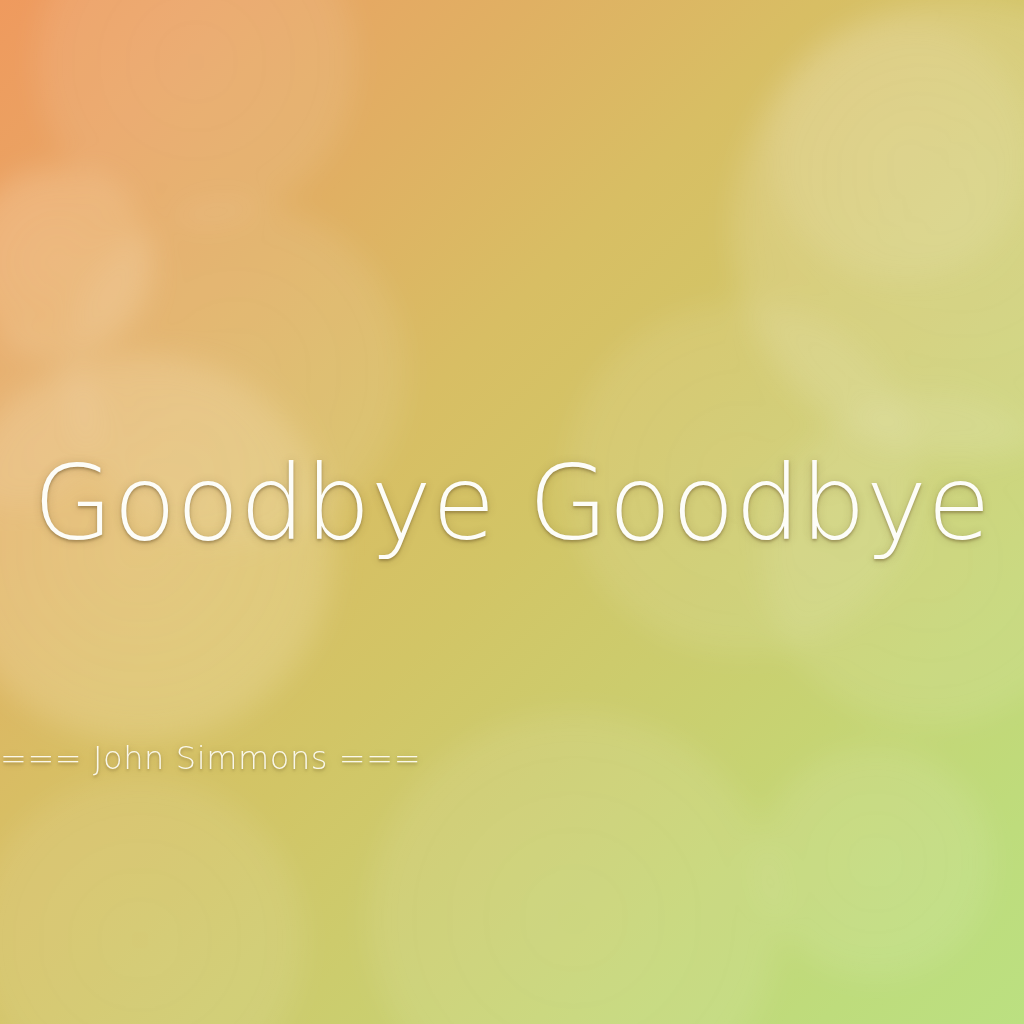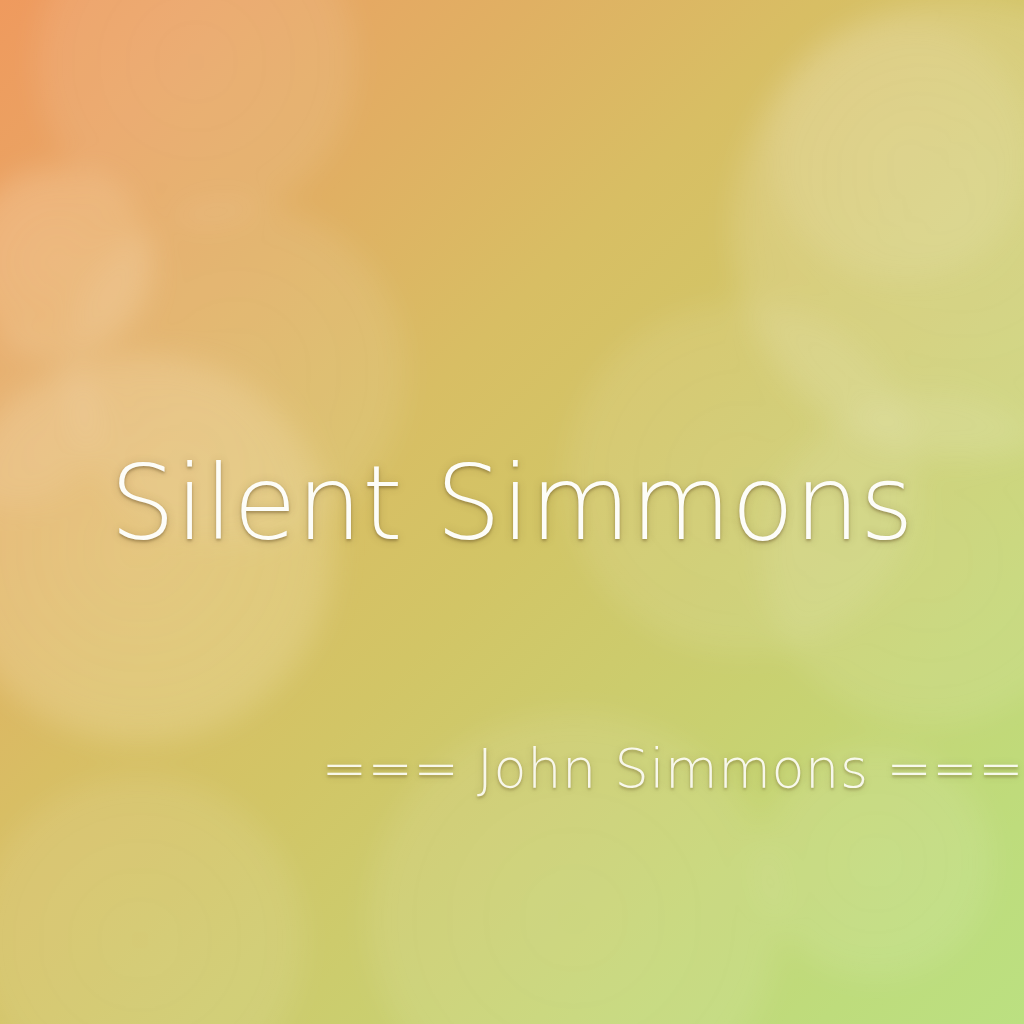--- a/index.html
+++ b/index.html
@@ -101,22 +101,22 @@
       0 2px 3px rgba(90,70,30,0.42),
       0 1px 10px rgba(90,70,30,0.22);
     white-space: nowrap;
   }
 
   .album-artist {
     position: absolute;
     left: 0;
     right: 0;
     top: 742px;
-    text-align: right;
-    font-size: 54px;
+    text-align: left;
+    font-size: 32px;
     font-weight: 300;
     letter-spacing: 0.6px;
     line-height: 1.0;
     color: rgba(255,255,250,0.90);
     text-shadow:
       0 2px 3px rgba(90,70,30,0.38),
       0 1px 8px rgba(90,70,30,0.18);
     white-space: nowrap;
   }
 </style>
@@ -136,17 +136,17 @@
       <div class="bokeh warm" style="left:-56px;  top:352px;  width:392px; height:392px;"></div>
       <div class="bokeh faint" style="left:564px;  top:300px;  width:356px; height:356px;"></div>
       <div class="bokeh faint" style="left:762px;  top:392px;  width:336px; height:336px;"></div>
       <div class="bokeh faint" style="left:758px;  top:744px;  width:236px; height:236px;"></div>
       <div class="bokeh faint" style="left:366px;  top:710px;  width:416px; height:416px;"></div>
       <div class="bokeh faint" style="left:-26px;  top:774px;  width:332px; height:332px;"></div>
     </div>
   </div>
 
   <div class="text-block">
-    <div class="album-title">Silent Simmons</div>
+    <div class="album-title">Goodbye Goodbye</div>
     <div class="album-artist">=== John Simmons ===</div>
   </div>
 
 </div>
 
 </body></html>

